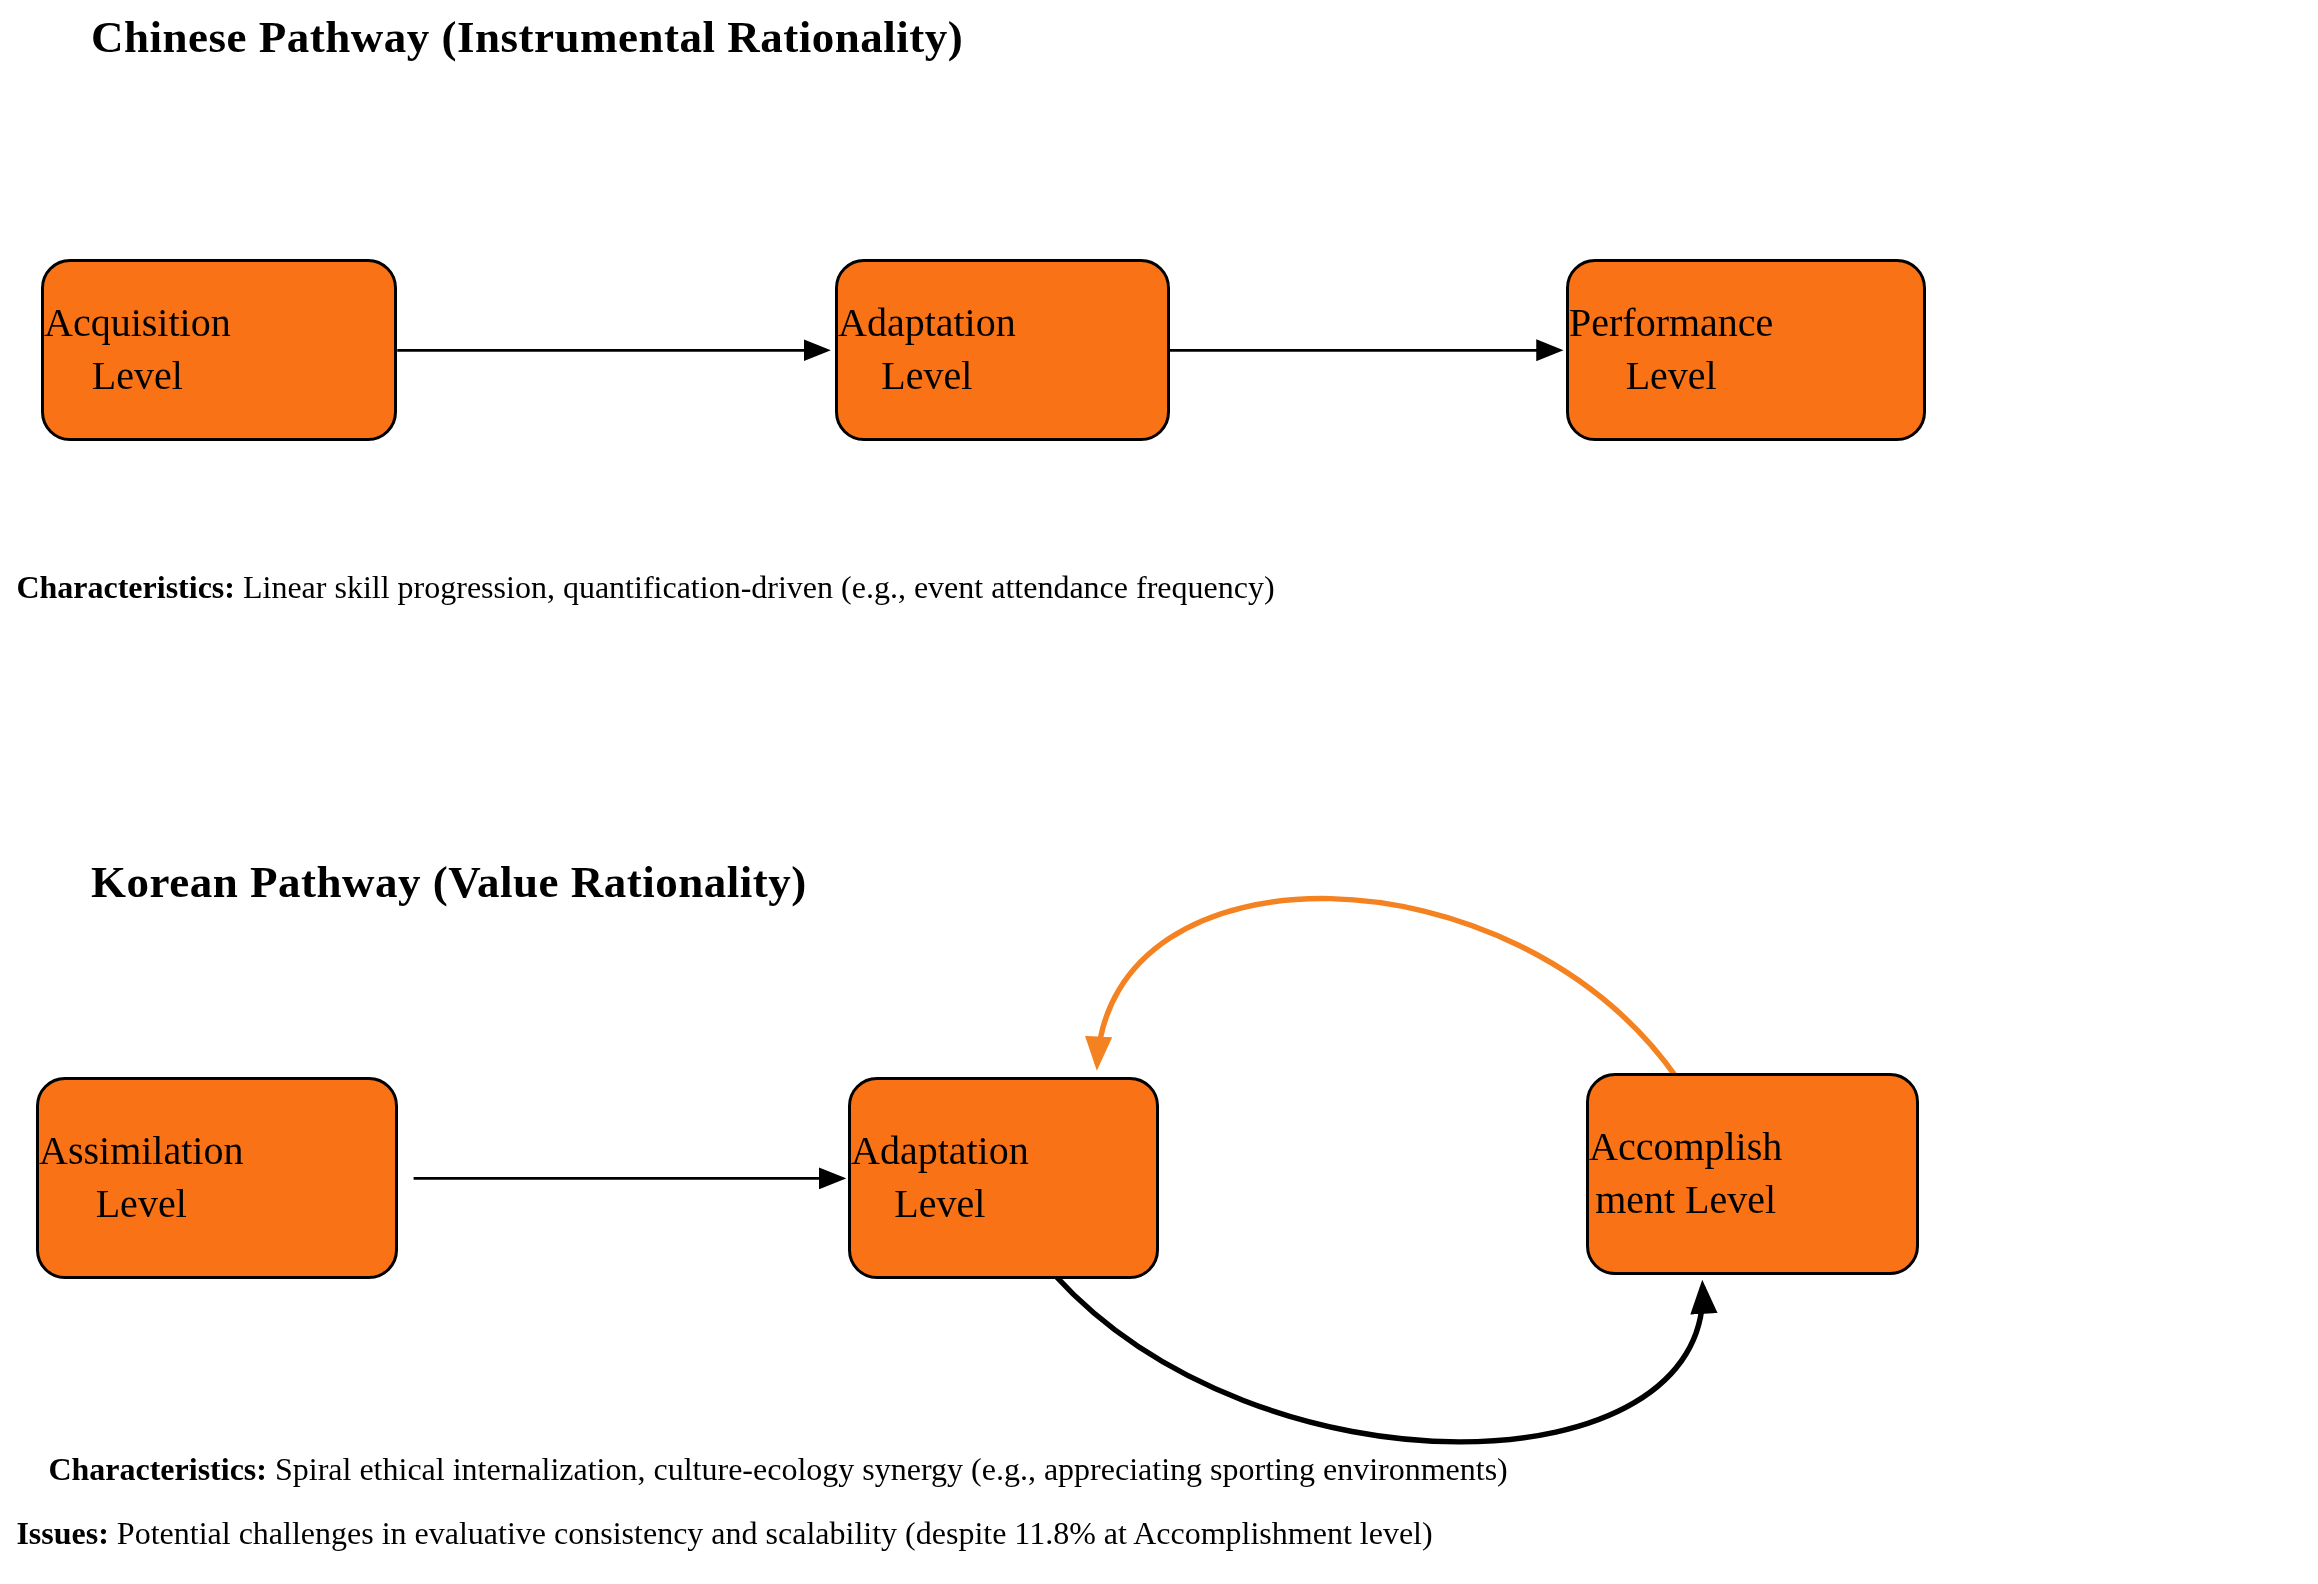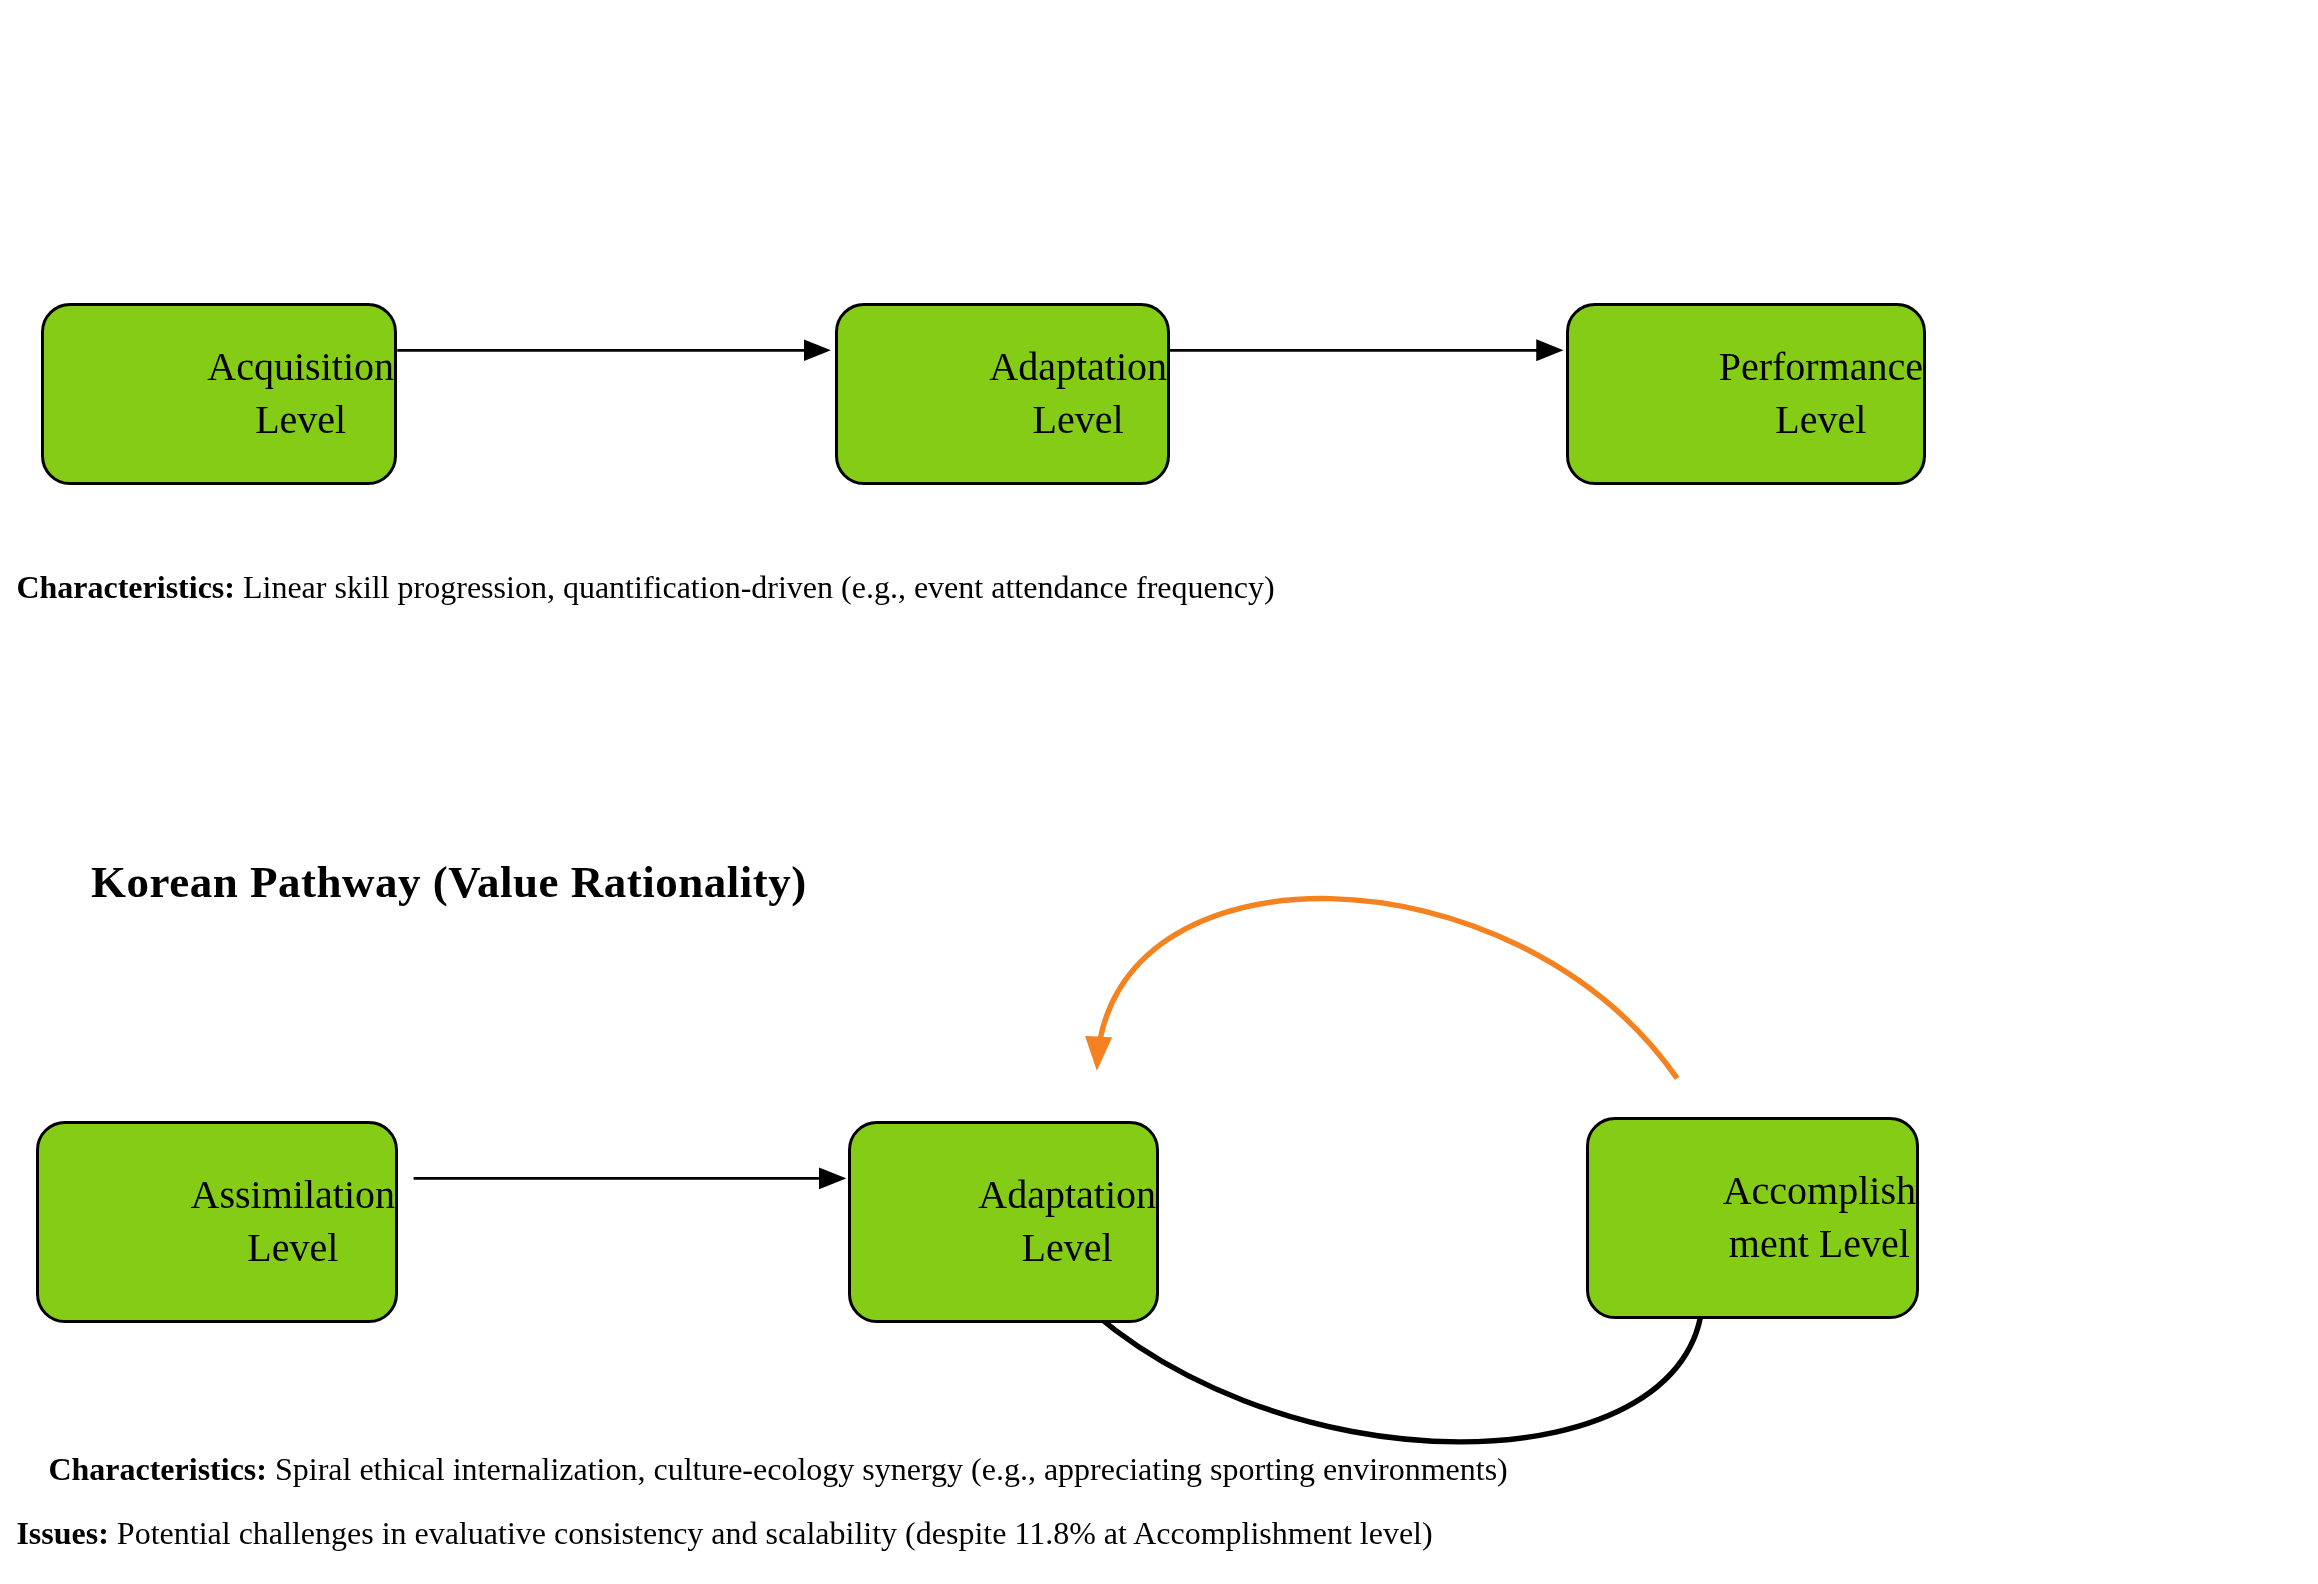--- a/index.html
+++ b/index.html
@@ -17,31 +17,30 @@
     margin:0;
     font-size:45px;
     font-weight:bold;
     letter-spacing:0.5px;
     white-space:nowrap;
   }
   .t1{left:91px;top:11px;}
   .t2{left:91px;top:856px;}
   .node{
     position:absolute;
-    background:#84cc16;
+    background:#f97316;
     border:3.6px solid #000;
     border-radius:29px;
     display:flex;
     align-items:center;
-    justify-content:flex-end;
+    justify-content:flex-start;
     text-align:center;
     font-size:40px;
     line-height:1.32;
     box-sizing:border-box;
-    margin-top:44px;
   }
   .node .lbl{white-space:pre-line;}
   .b1{left:41px;  top:259px; width:356px; height:182px;}
   .b2{left:835px; top:259px; width:335px; height:182px;}
   .b3{left:1566px;top:259px; width:360px; height:182px;}
   .b4{left:36px;  top:1077px;width:362px; height:202px;font-family:Liberation Serif, serif;}
   .b5{left:848px; top:1077px;width:311px; height:202px;}
   .b6{left:1586px;top:1073px;width:333px; height:202px;}
   .caption{
     position:absolute;
@@ -75,20 +74,21 @@
     </defs>
 
     <path d="M437,385 L908,385" fill="none" stroke-width="3" marker-end="url(#head-straight)" stroke="#000000"></path>
     <path d="M1286,385 L1714,385" fill="none" stroke-width="3" marker-end="url(#head-straight)" stroke="#000000"></path>
     <path d="M455,1296 L925,1296" fill="none" stroke-width="3" marker-end="url(#head-straight)" stroke="#000000"></path>
 
     <path d="M1845,1186 C1665,928 1220,922 1207,1170" fill="none" stroke-width="6" marker-end="url(#head-curve-orange)" stroke="#F58220"></path>
     <path d="M1160,1402 C1385,1650 1884,1640 1873,1415" fill="none" stroke-width="6" marker-end="url(#head-curve-black)" stroke="#000000"></path>
   </svg>
 
+  <h2 class="title t1">Chinese Pathway (Instrumental Rationality)</h2>
 
   <div class="node b1">
     <span class="lbl">Acquisition
 Level</span>
   </div>
   <div class="node b2">
     <span class="lbl">Adaptation
 Level</span>
   </div>
   <div class="node b3">

